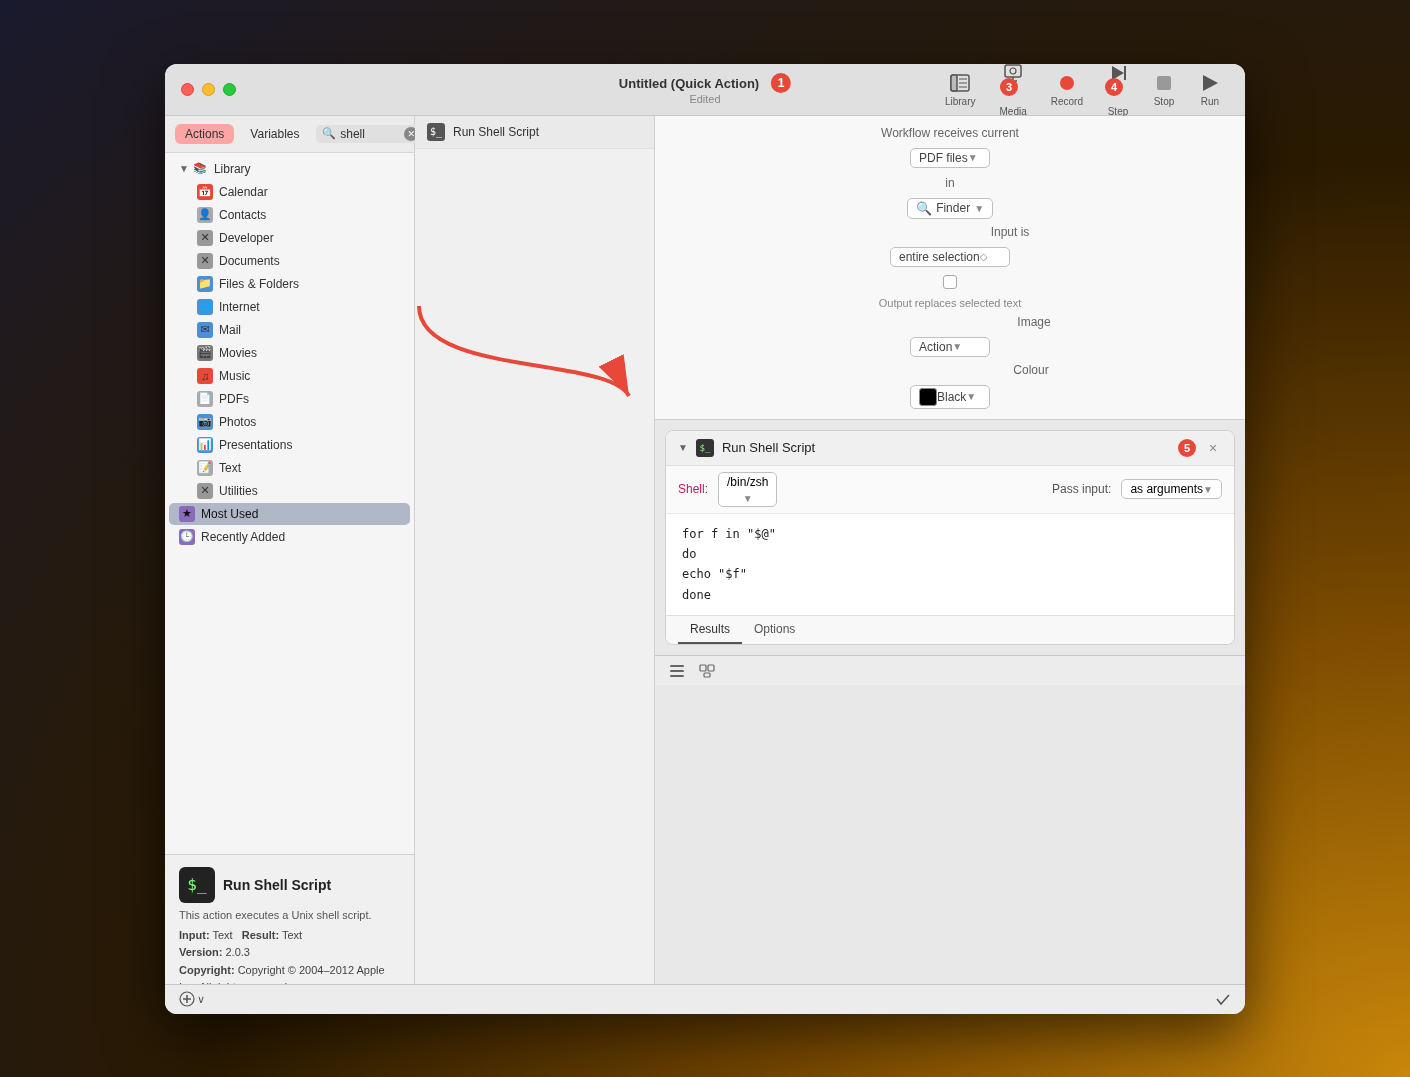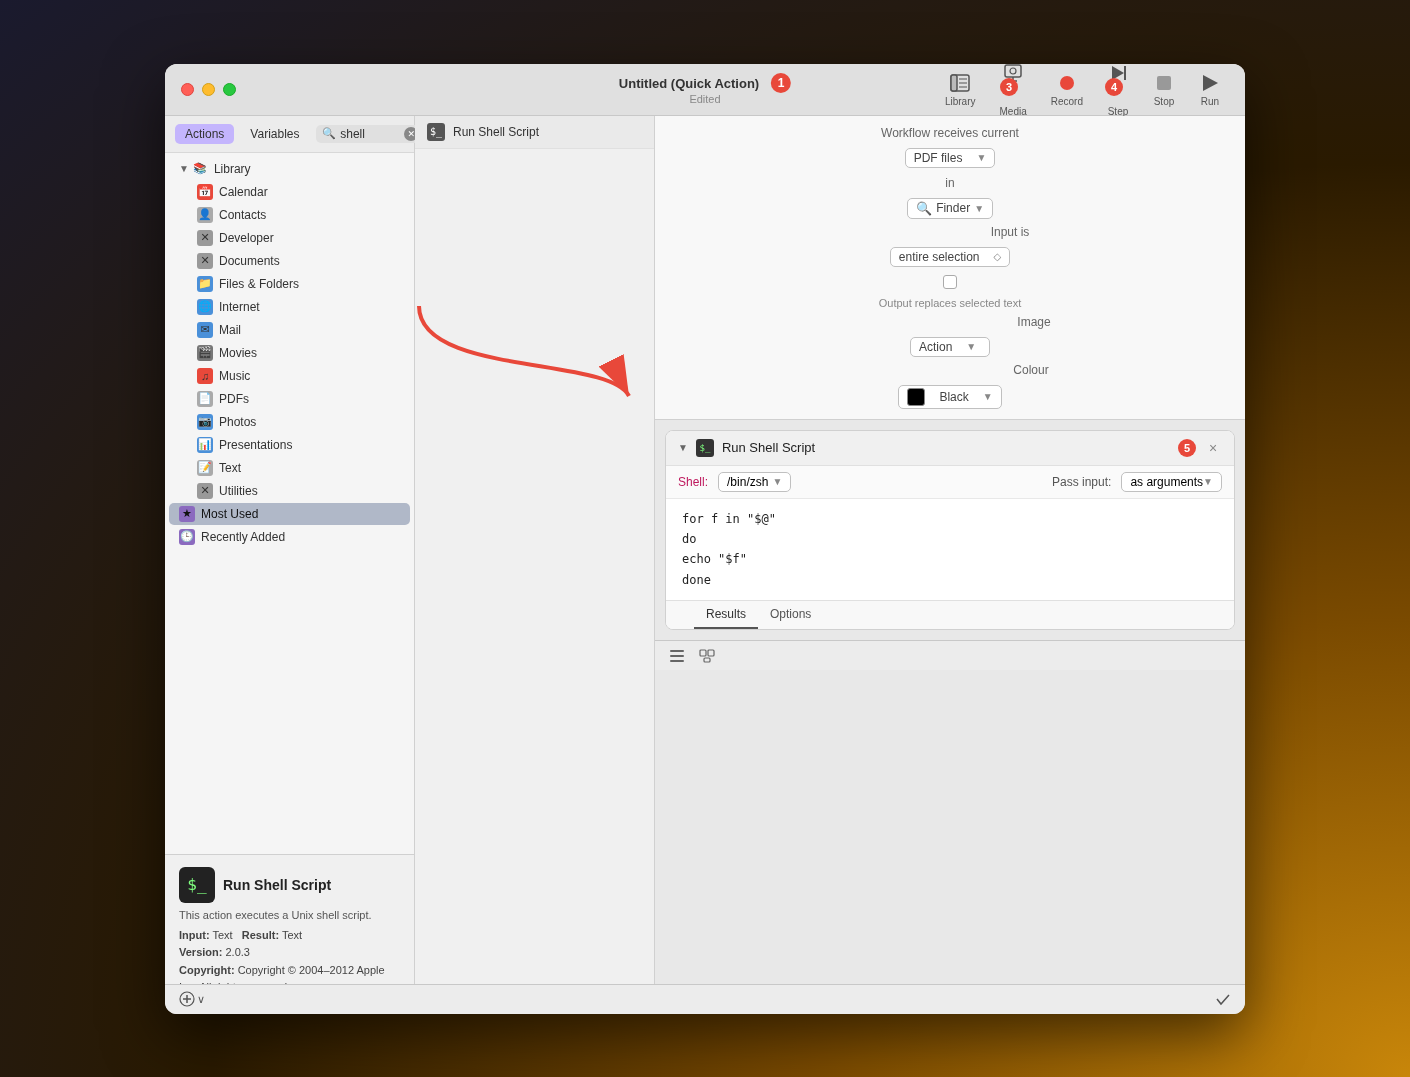--- a/index.html
+++ b/index.html
@@ -135,21 +135,22 @@
       padding: 3px 10px;
       border-radius: 5px;
       font-size: 12px;
       font-weight: 500;
       cursor: pointer;
       color: #333;
       border: none;
       background: none;
     }
     .tab-btn.active {
-      background: #c4b5fd;
+      background: #fca5a5;
+      border-radius: 6px;
     }
     .search-box {
       display: flex;
       align-items: center;
       background: #e0e0e0;
       border-radius: 5px;
       padding: 2px 7px;
       gap: 4px;
       flex: 1;
     }
@@ -298,21 +299,21 @@
     .config-row:last-child { margin-bottom: 0; }
     .config-label { color: #666; white-space: nowrap; }
     .config-select {
       display: flex;
       align-items: center;
       background: white;
       border: 1px solid #c0c0c0;
       border-radius: 5px;
       padding: 2px 8px;
       font-size: 12px;
-      gap: 14px;
+      gap: 0;
       cursor: pointer;
       min-width: 80px;
     }
     .config-select-arrow { color: #888; font-size: 10px; }
     .config-finder-select {
       display: flex;
       align-items: center;
       background: white;
       border: 1px solid #c0c0c0;
       border-radius: 5px;
@@ -400,20 +401,21 @@
     .shell-select {
       display: flex;
       align-items: center;
       background: white;
       border: 1px solid #c0c0c0;
       border-radius: 5px;
       padding: 2px 8px;
       font-size: 12px;
       gap: 4px;
       cursor: pointer;
+      flex-direction: column;
     }
     .pass-input-label { font-size: 12px; color: #555; margin-left: auto; }
     .pass-input-select {
       display: flex;
       align-items: center;
       background: white;
       border: 1px solid #c0c0c0;
       border-radius: 5px;
       padding: 2px 8px;
       font-size: 12px;
@@ -424,21 +426,21 @@
       padding: 10px 16px;
       font-family: 'SF Mono', 'Monaco', 'Menlo', monospace;
       font-size: 12px;
       color: #222;
       line-height: 1.7;
       background: white;
       min-height: 80px;
     }
     .script-tabs {
       display: flex;
-      padding: 0 28px;
+      padding: 0 12px;
       border-top: 1px solid #e0e0e0;
       background: #f8f8f8;
     }
     .script-tab {
       padding: 6px 12px;
       font-size: 12px;
       color: #555;
       cursor: pointer;
       border-bottom: 2px solid transparent;
     }

